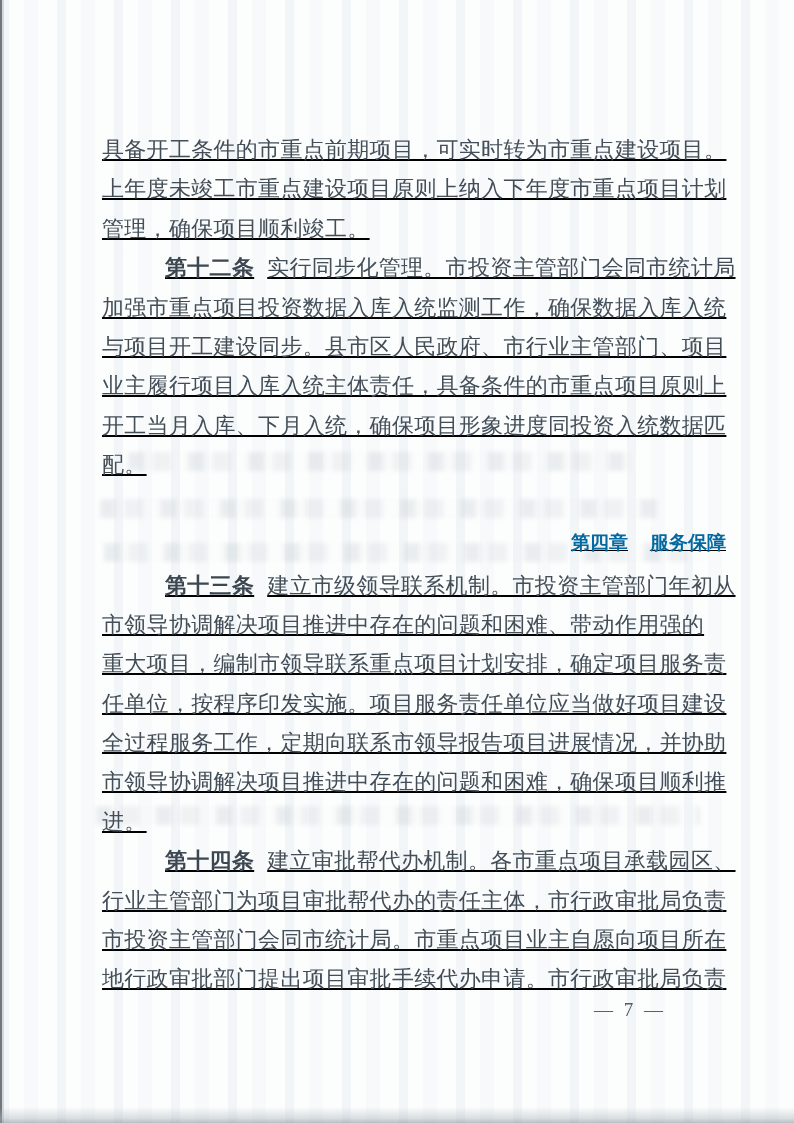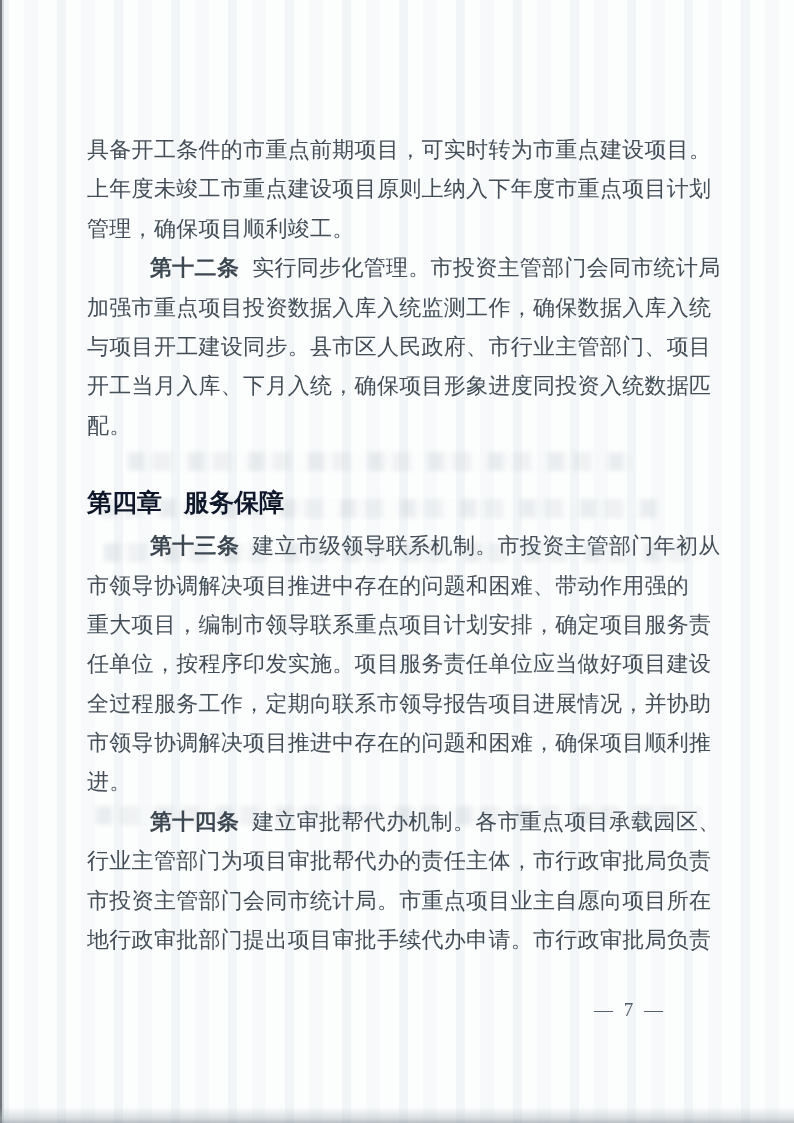--- a/index.html
+++ b/index.html
@@ -23,48 +23,49 @@
     z-index: 0;
     background:
       repeating-linear-gradient(90deg,
         rgba(203,216,224,0.20) 0px, rgba(203,216,224,0.20) 9px,
         rgba(248,250,251,0.0) 9px, rgba(248,250,251,0.0) 24px,
         rgba(203,216,224,0.10) 24px, rgba(203,216,224,0.10) 38px,
         rgba(248,250,251,0.0) 38px, rgba(248,250,251,0.0) 57px);
   }
   .text-block {
     position: absolute;
-    left: 87px;
+    left: 102px;
     top: 130px;
     width: 624px;
     z-index: 2;
+    text-decoration: underline;
   }
   .line {
     height: 39.4px;
     line-height: 39.4px;
     font-size: 22px;
     color: #434e58;
     white-space: nowrap;
     letter-spacing: 0.3px;
   }
   .indent { padding-left: 44px; }
   .head {
     font-weight: 700;
     color: #3c4751;
     margin-right: 13px;
     margin-left: 19px;
   }
   .chapter-heading {
     margin-top: 35px;
     height: 46px;
     line-height: 46px;
-    text-align: left;
-    font-size: 25px;
+    text-align: right;
+    font-size: 19px;
     font-weight: 700;
-    color: #0f172a;
+    color: #0369a1;
   }
   .chapter-title { margin-left: 22px; }
   .page-number {
     position: absolute;
     left: 594px;
     top: 999px;
     z-index: 2;
     font-size: 19px;
     letter-spacing: 3px;
     color: #4e5a66;
@@ -123,20 +124,21 @@
   <div class="smudge smudge-4"></div>
 
   <div class="text-block">
 
     <div class="line"><span>具备开工条件的市重点前期项目，可实时转为市重点建设项目。</span></div>
     <div class="line"><span>上年度未竣工市重点建设项目原则上纳入下年度市重点项目计划</span></div>
     <div class="line"><span>管理，确保项目顺利竣工。</span></div>
     <div class="line indent"><span class="head">第十二条</span><span>实行同步化管理。市投资主管部门会同市统计局</span></div>
     <div class="line"><span>加强市重点项目投资数据入库入统监测工作，确保数据入库入统</span></div>
     <div class="line"><span>与项目开工建设同步。县市区人民政府、市行业主管部门、项目</span></div>
+    <div class="line"><span>业主履行项目入库入统主体责任，具备条件的市重点项目原则上</span></div>
     <div class="line"><span>开工当月入库、下月入统，确保项目形象进度同投资入统数据匹</span></div>
     <div class="line"><span>配。</span></div>
 
     <div class="chapter-heading">
       <span>第四章</span><span class="chapter-title">服务保障</span>
     </div>
 
     <div class="line indent"><span class="head">第十三条</span><span>建立市级领导联系机制。市投资主管部门年初从</span></div>
     <div class="line"><span>市领导协调解决项目推进中存在的问题和困难、带动作用强的</span></div>
     <div class="line"><span>重大项目，编制市领导联系重点项目计划安排，确定项目服务责</span></div>

